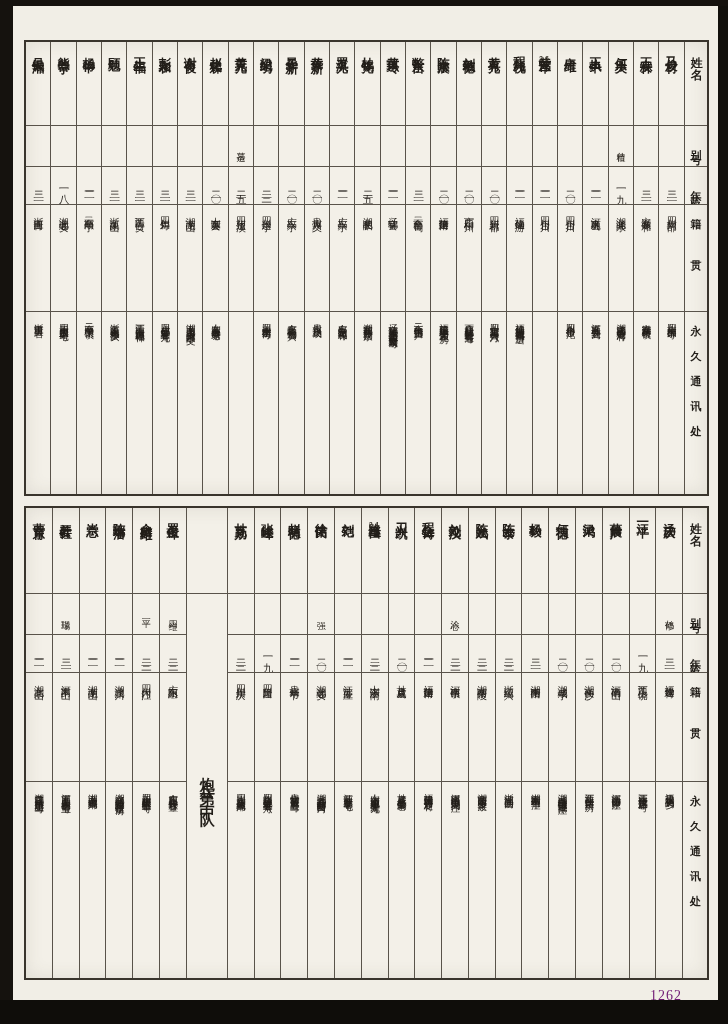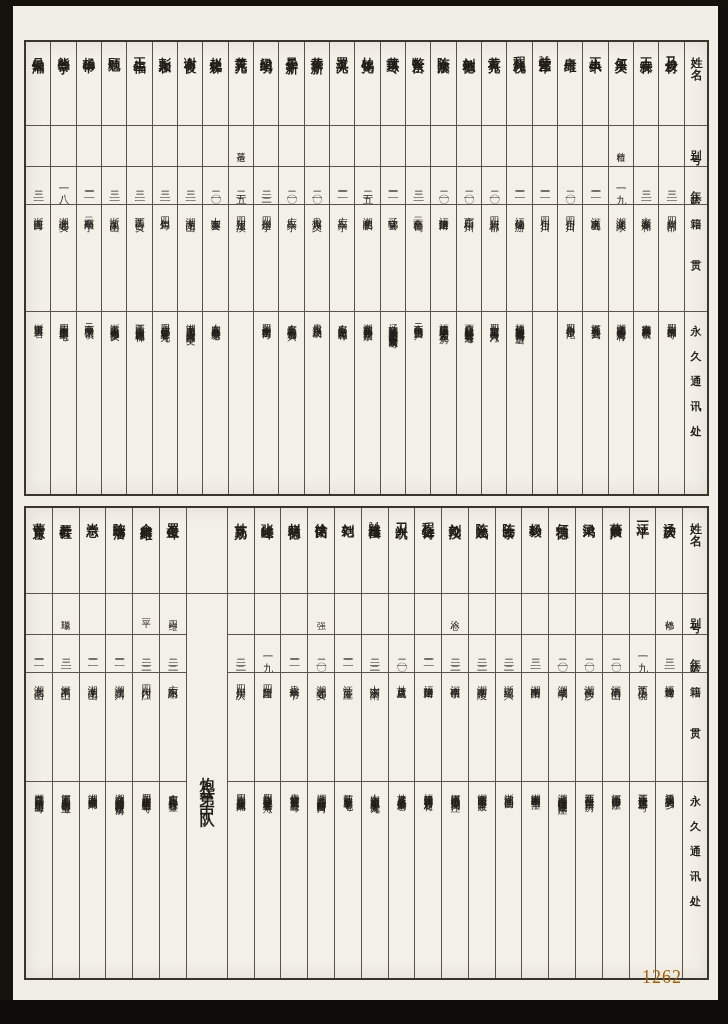--- a/index.html
+++ b/index.html
@@ -50,22 +50,22 @@
   .ls-name .vt{font-size:12px;letter-spacing:11px;}
   .ls-sm .vt{font-size:11px;letter-spacing:5px;}
   .ls-org .vt{font-size:11px;letter-spacing:42px;}
   .ls-addr .vt{font-size:11px;letter-spacing:25px;height:auto;}
   .c-sec .vt{font-size:15px;font-weight:bold;letter-spacing:7px;}
 
   .note{writing-mode:horizontal-tb;text-orientation:mixed;display:inline-block;
         font-size:7px;margin-top:2px;color:#3a352c;font-family:"Liberation Sans",sans-serif;}
 
   #page-number{
-    position:absolute;right:46px;bottom:36px;z-index:6;
-    font-size:18px;letter-spacing:1px;color:#a16207;
+    position:absolute;right:46px;bottom:20px;z-index:6;
+    font-size:14px;letter-spacing:1px;color:#701a75;
   }
 </style>
 </head>
 <body>
 
 <div class="edge" id="edge-left"></div>
 <div class="edge" id="edge-right"></div>
 <div class="edge" id="edge-top"></div>
 <div class="edge" id="edge-bottom"></div>
 

